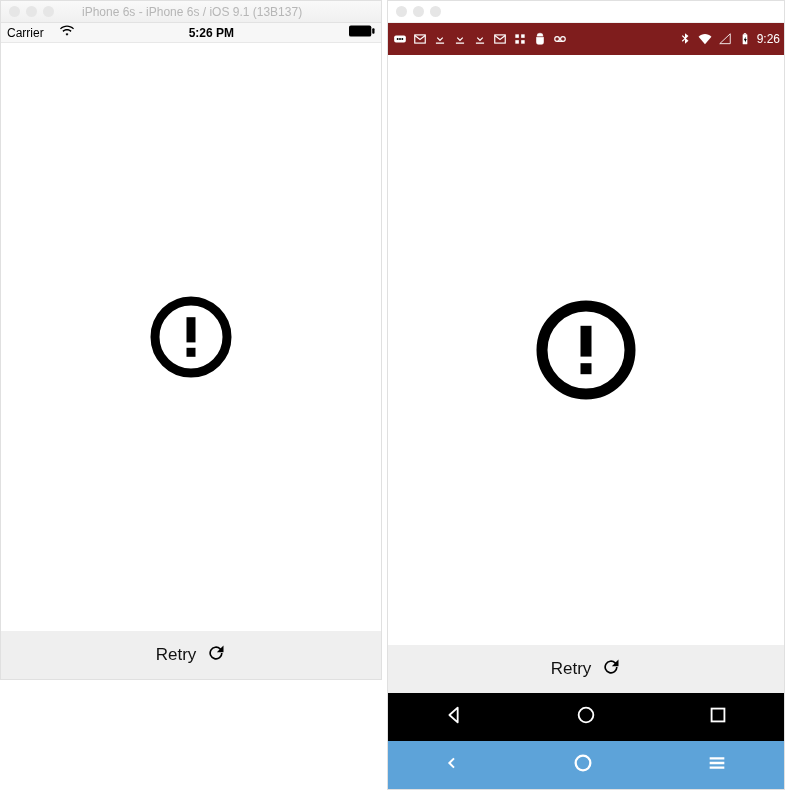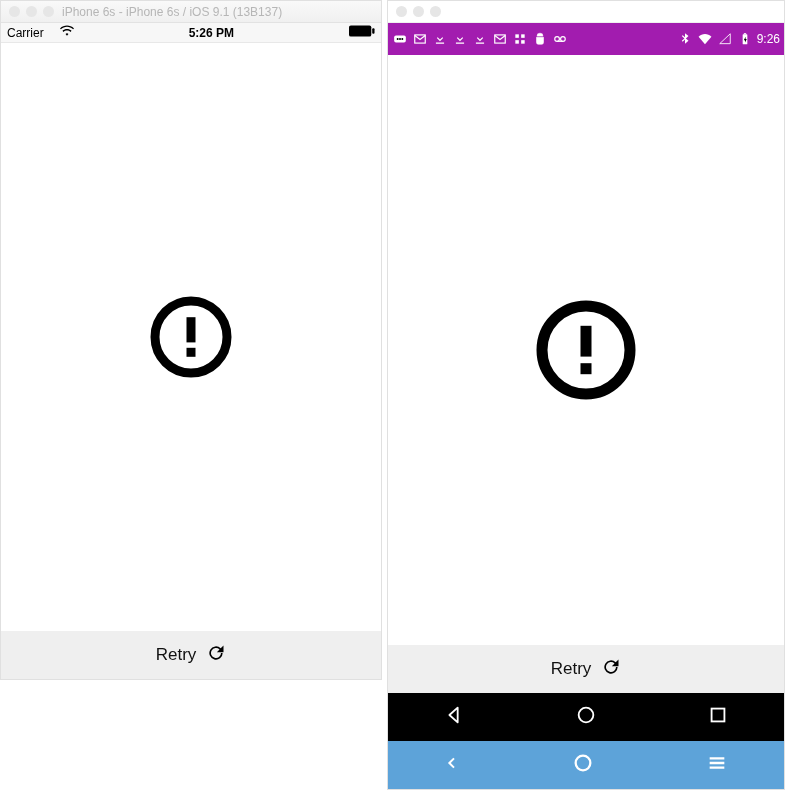--- a/index.html
+++ b/index.html
@@ -29,21 +29,21 @@
     
     .mac-titlebar {
       height: 22px;
       background: linear-gradient(#f9f9f9, #f0f0f0);
       border-bottom: 1px solid #e2e2e2;
       display: flex;
       align-items: center;
       padding: 0 8px;
       font-size: 12px;
       color: #b6b6b6;
-      gap: 0;
+      gap: 20px;
     }
     .traffic-lights { display: flex; gap: 6px; }
     .dot { width: 11px; height: 11px; border-radius: 50%; background: #e6e6e6; }
     .mac-title { margin-left: 8px; }
 
     
     .ios-statusbar {
       height: 20px;
       background: #f7f7f7;
       display: flex;
@@ -54,21 +54,21 @@
       color: #000;
       border-bottom: 1px solid #e8e8e8;
     }
     .ios-left { display: flex; align-items: center; gap: 16px; }
     .ios-center { font-weight: 600; }
     .ios-right { display: flex; align-items: center; }
 
     
     .and-statusbar {
       height: 32px;
-      background: #a21caf;
+      background: #7f1d1d;
       color: #fff;
       display: flex;
       align-items: center;
       justify-content: space-between;
       padding: 15px 4px;
       font-size: 12px;
     }
     .and-left { display: flex; gap: 4px; align-items: center; }
     .and-right { display: flex; gap: 4px; align-items: center; }
     .mini-icon { width: 16px; height: 14px; display: inline-flex; align-items: center; justify-content: center; }

